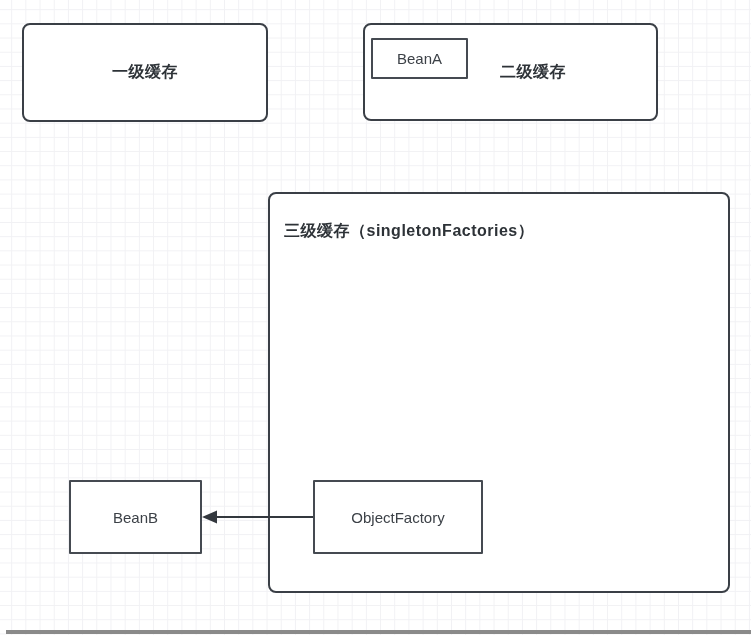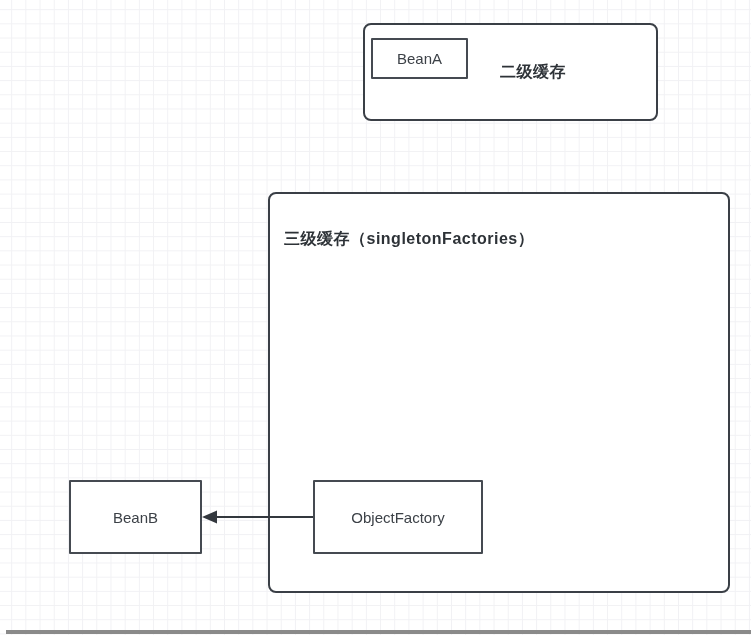--- a/index.html
+++ b/index.html
@@ -39,36 +39,39 @@
     font-size: 15px;
     color: #3c4147;
     white-space: nowrap;
   }
   .floating-label { position: absolute; line-height: 18px; }
   #node-level1 { left: 22px;  top: 23px;  width: 246px; height: 99px; }
   #node-level2 { left: 363px; top: 23px;  width: 295px; height: 98px; }
   #node-beana  { left: 371px; top: 38px;  width: 97px;  height: 41px; }
   #label-level2 { left: 500px; top: 63px; }
   #node-level3 { left: 268px; top: 192px; width: 462px; height: 401px; }
-  #label-level3 { left: 284px; top: 222px; margin-top: 8px; }
+  #label-level3 { left: 284px; top: 222px; }
   #node-beanb  { left: 69px;  top: 480px; width: 133px; height: 74px; }
   #node-objectfactory { left: 313px; top: 480px; width: 170px; height: 74px; }
   #connector-svg { position: absolute; left: 200px; top: 506px; width: 116px; height: 22px; }
   #canvas-bottom-edge {
     position: absolute;
     left: 6px; top: 630px;
     width: 745px; height: 4px;
     background: #8a8a8a;
   }
 </style>
 </head>
 <body>
 
 <div class="stage">
 
+  <div class="node rounded" id="node-level1">
+    <span class="cn-label">一级缓存</span>
+  </div>
 
   <div class="node rounded" id="node-level2"></div>
 
   <div class="node sharp" id="node-beana">
     <span class="latin-label">BeanA</span>
   </div>
 
   <span class="cn-label floating-label" id="label-level2">二级缓存</span>
 
   <div class="node rounded" id="node-level3"></div>

